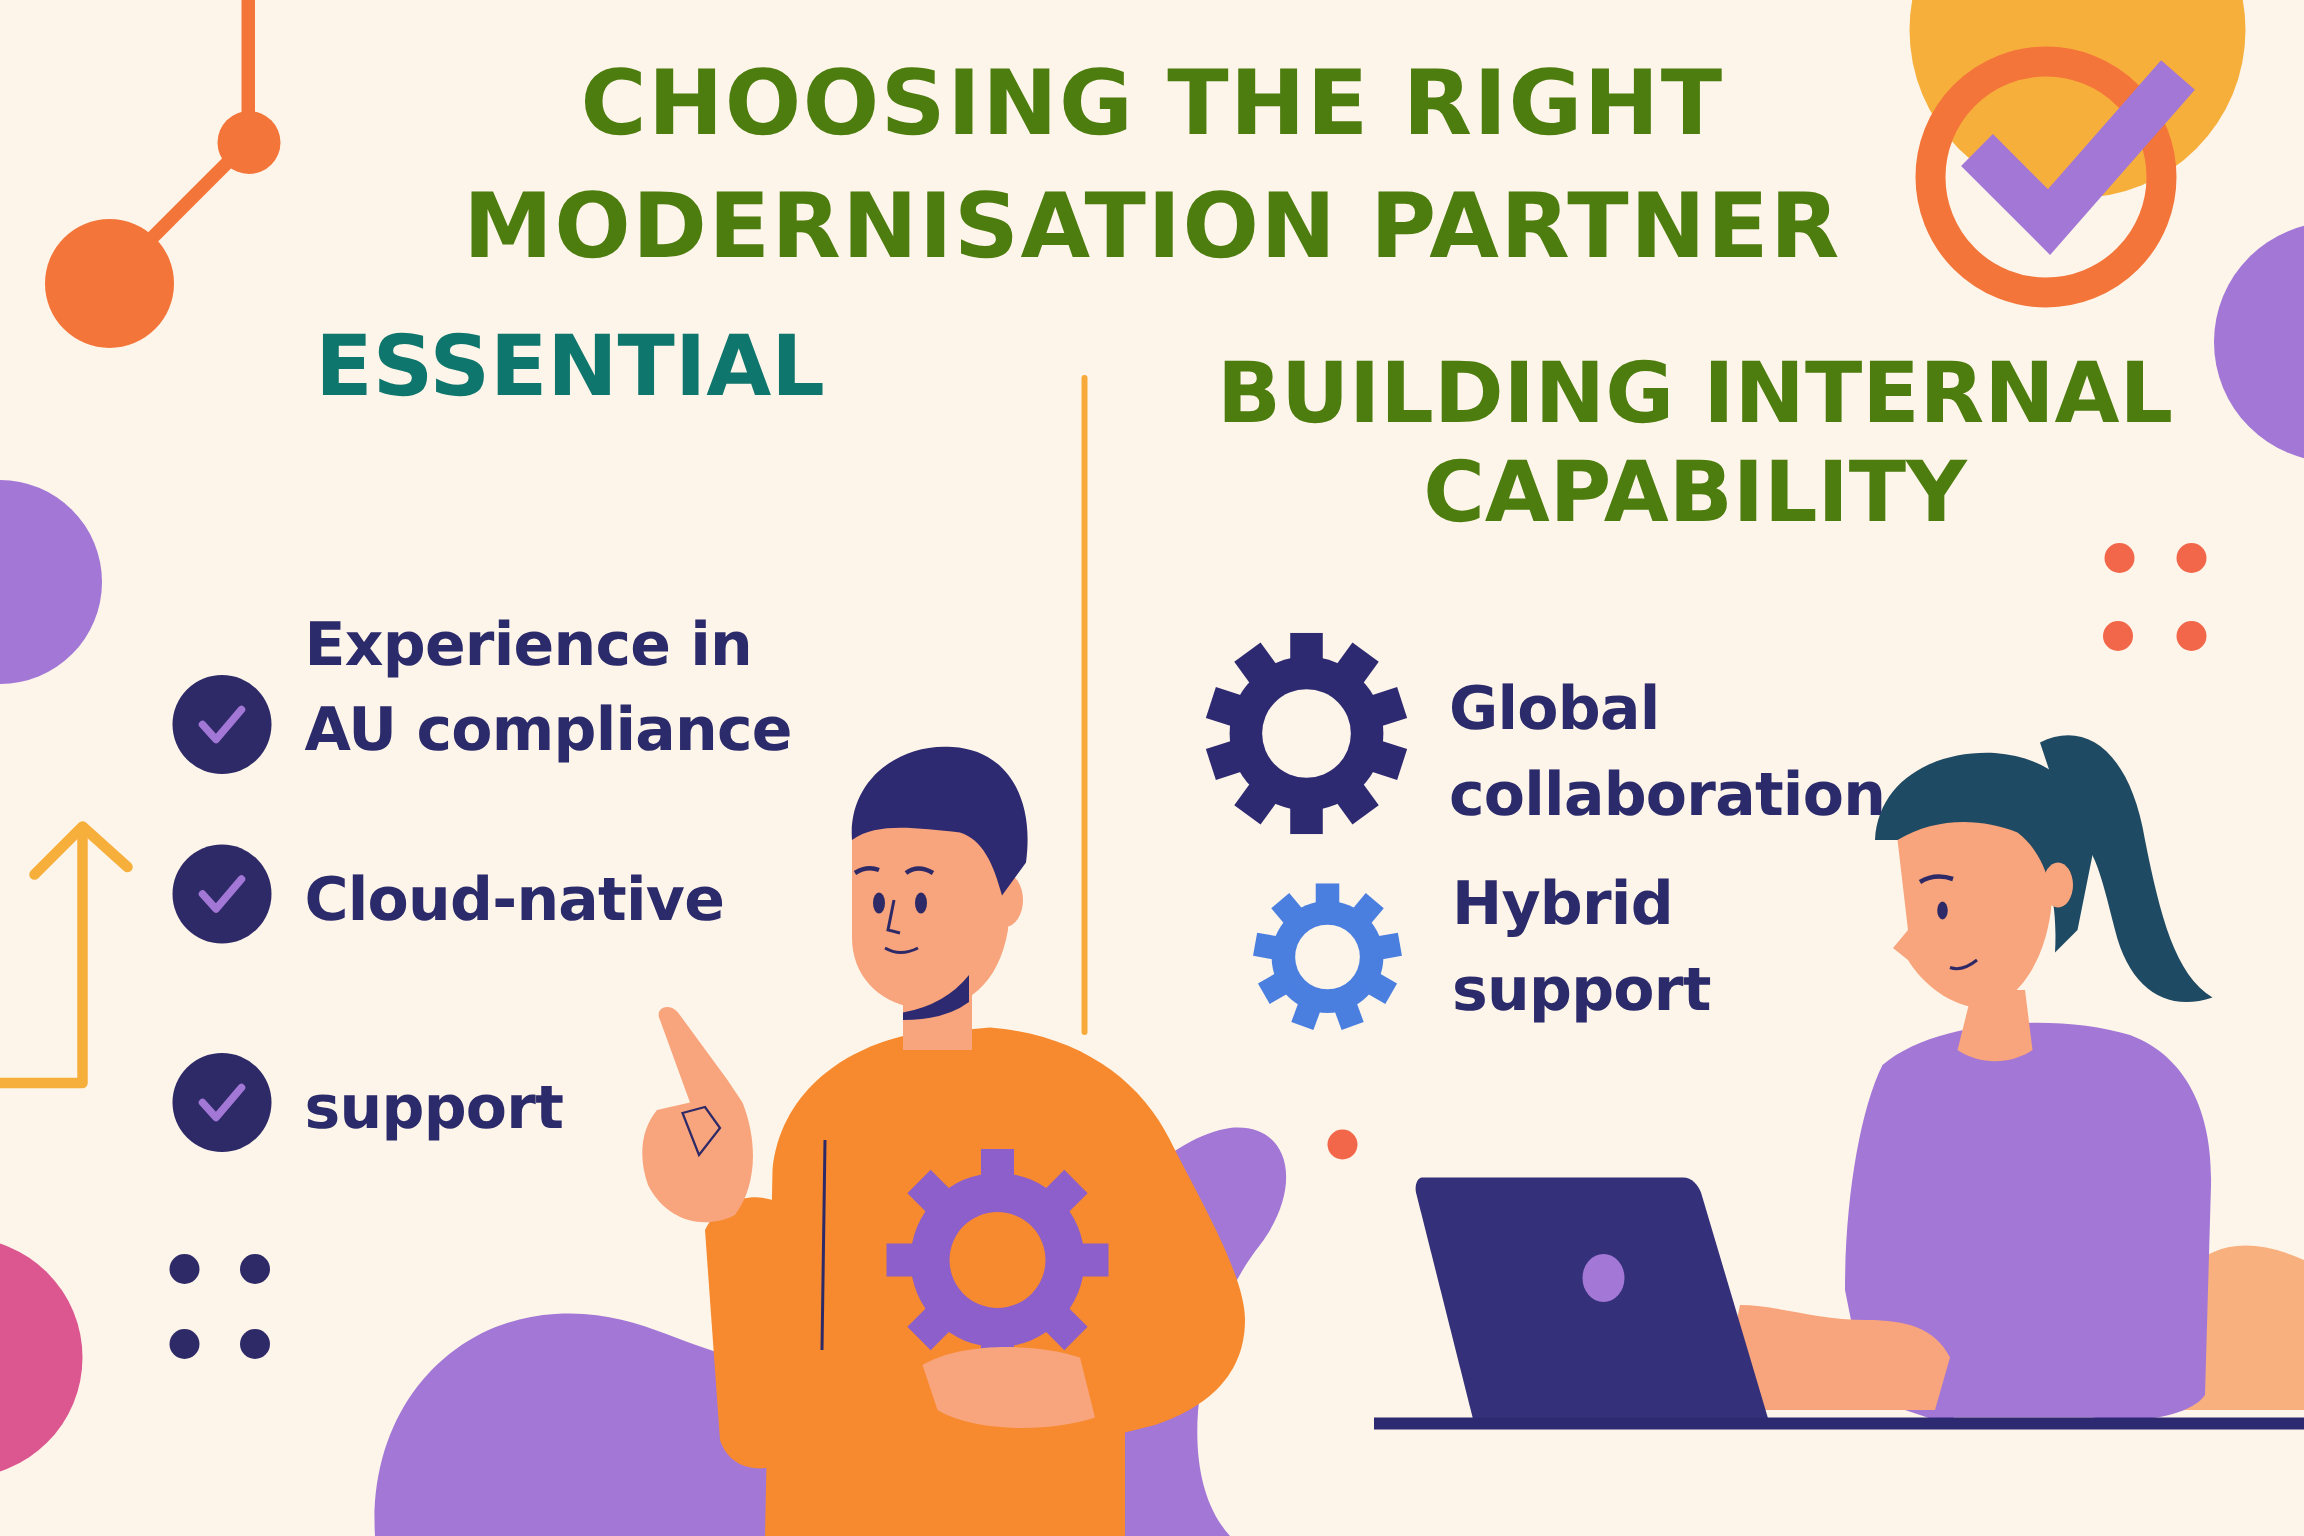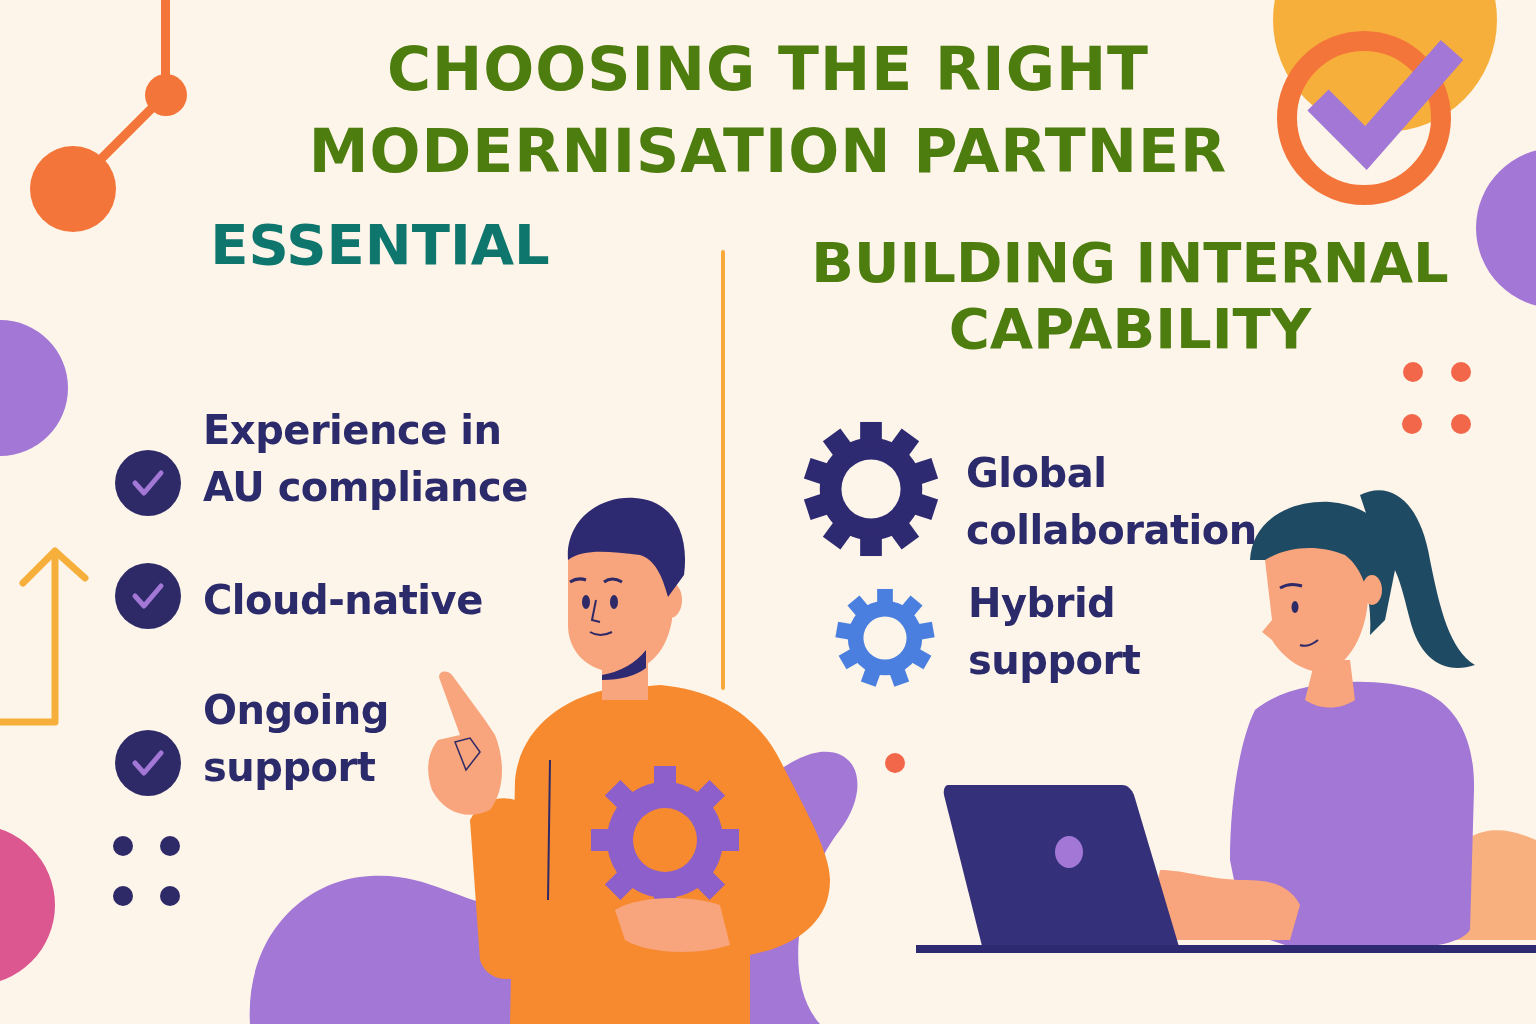--- a/index.html
+++ b/index.html
@@ -105,21 +105,20 @@
     <span>Cloud-native</span>
   </div>
 </div>
 <div class="item" style="left:115px;top:682px;">
   <div class="check">
     <svg width="34" height="30">
         <polyline points="4,15 13,25 30,5" fill="none" stroke="#A277D6" stroke-width="5" stroke-linecap="round" stroke-linejoin="round"></polyline>
       </svg>
   </div>
   <div class="txt">
-    <span>Ongoing</span>
     <span>support</span>
   </div>
 </div>
 
 <div class="item" style="left:802px;top:419px;">
   <div class="gear-wrap" style="width:138px;height:140px;margin-right:26px;">
     <svg width="138" height="140" viewBox="-70 -70 140 140">
       <g fill="#2E2A72">
         <circle r="52"></circle>
         <g id="teethA">

